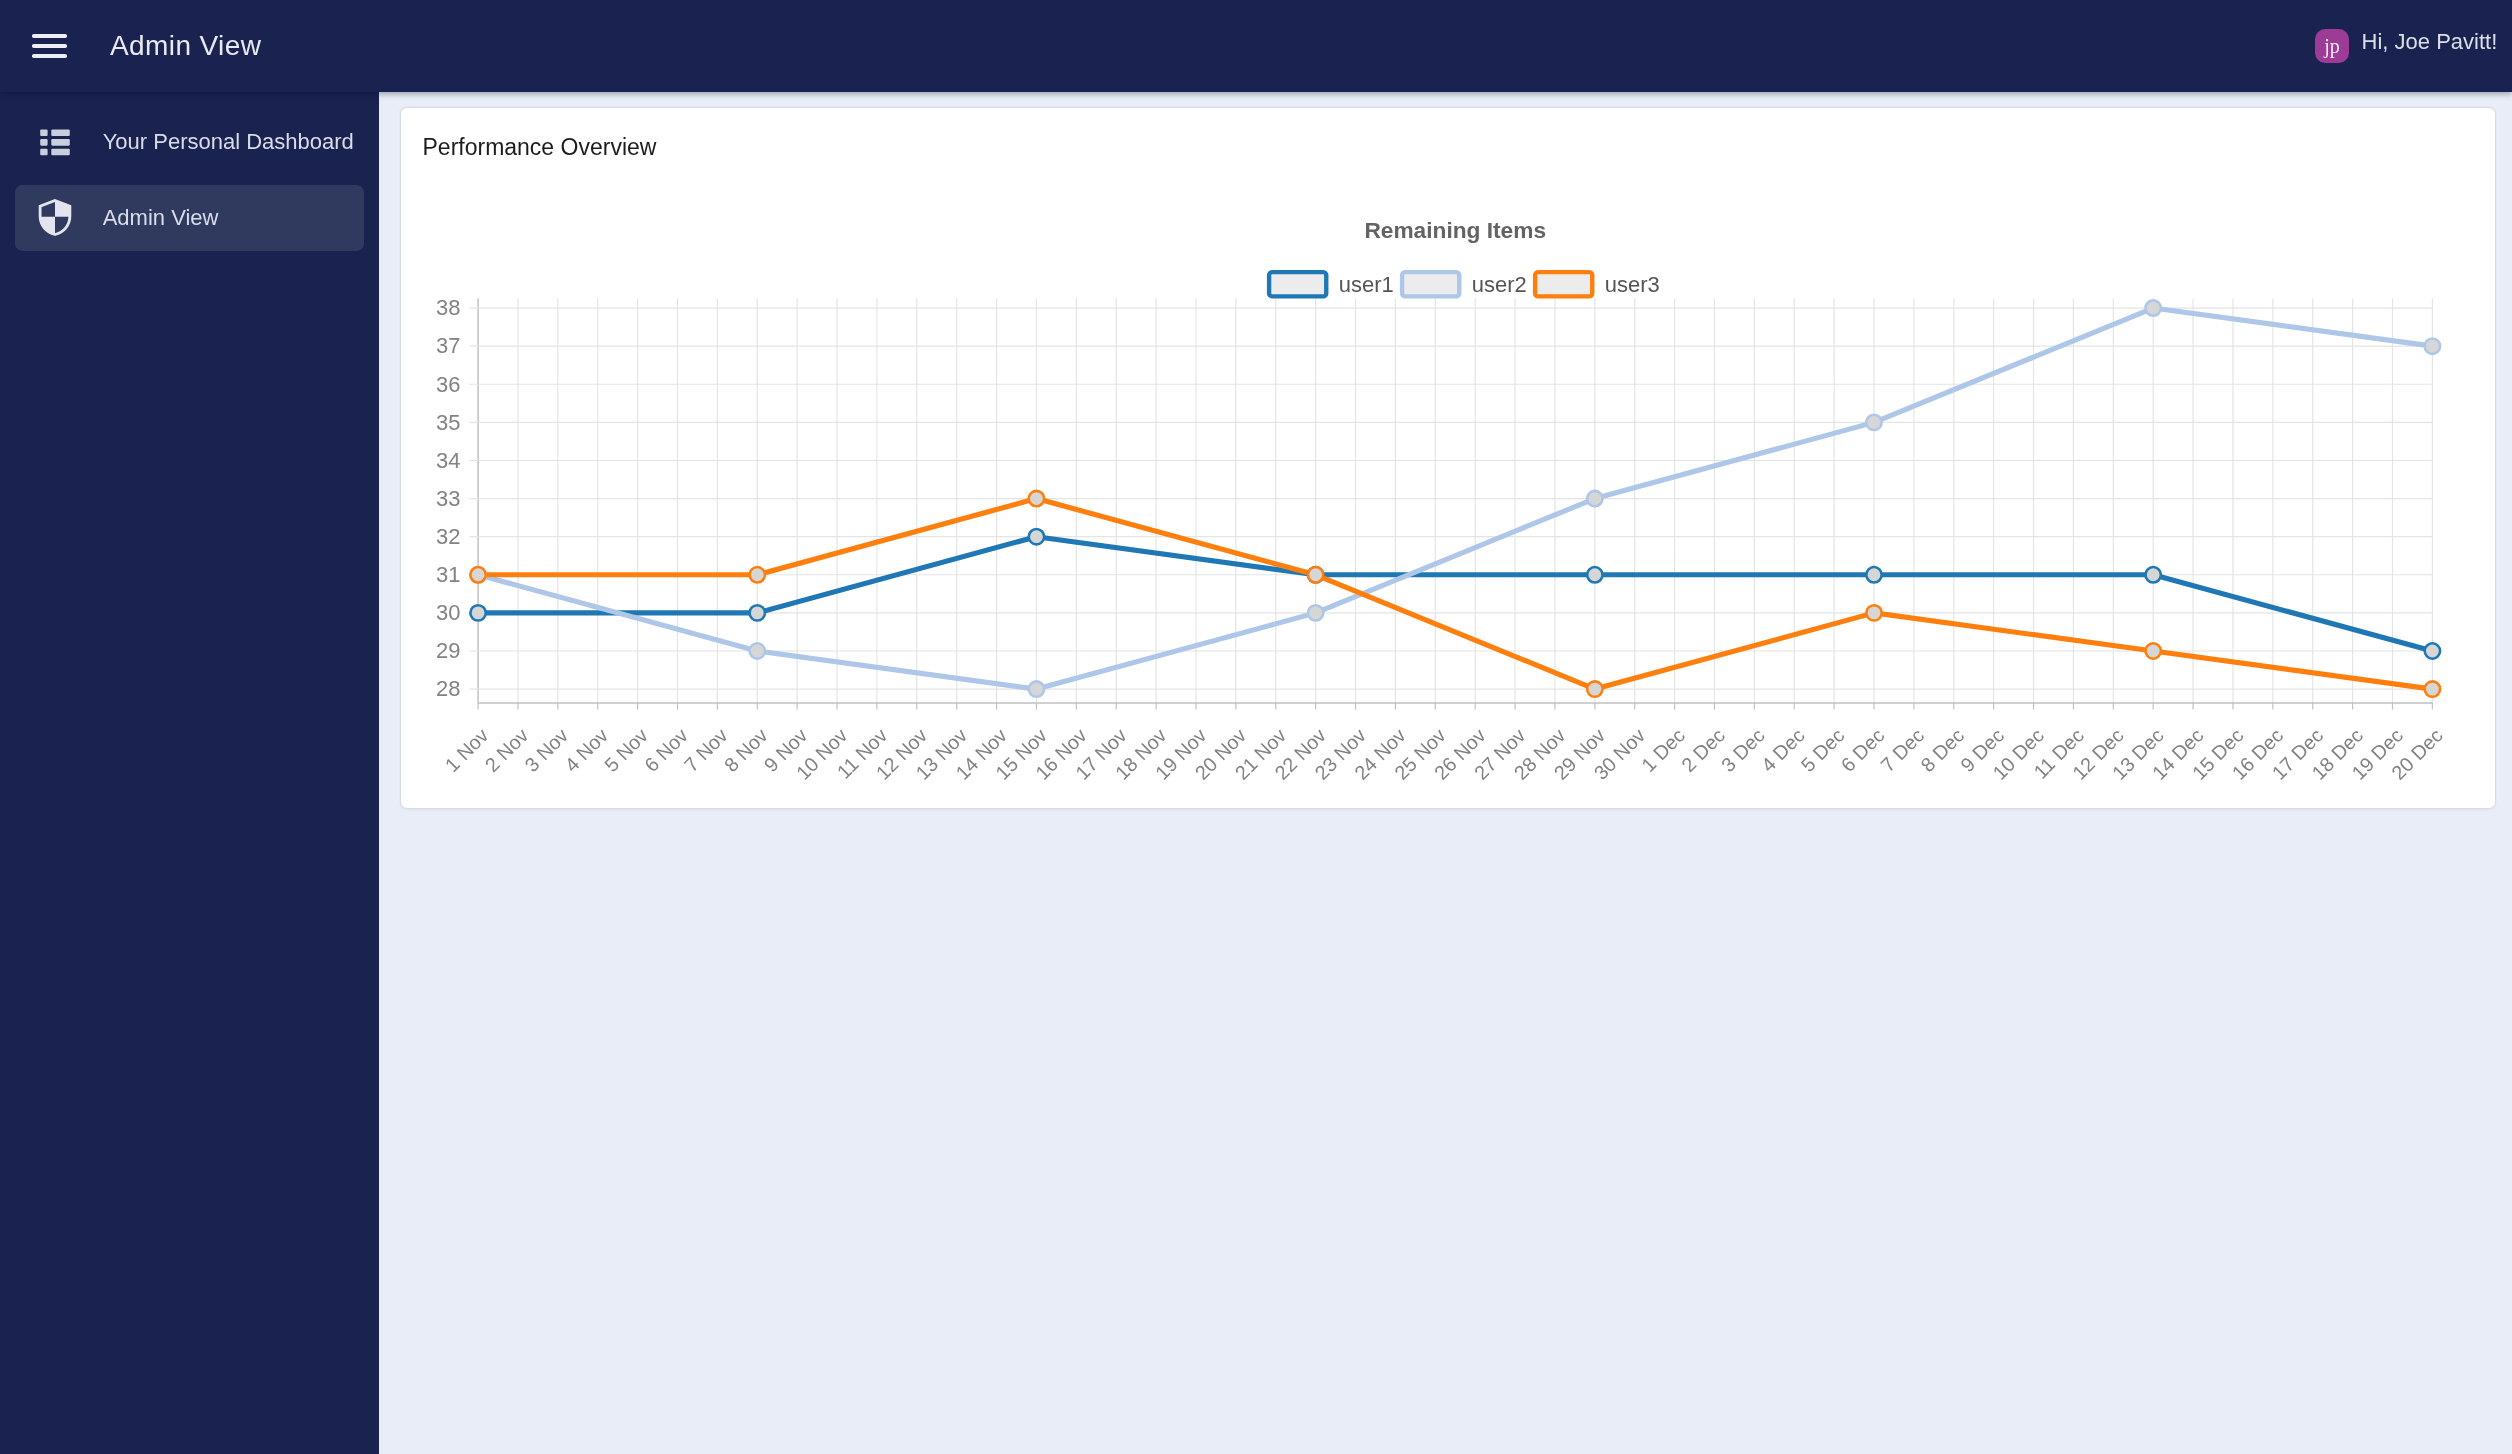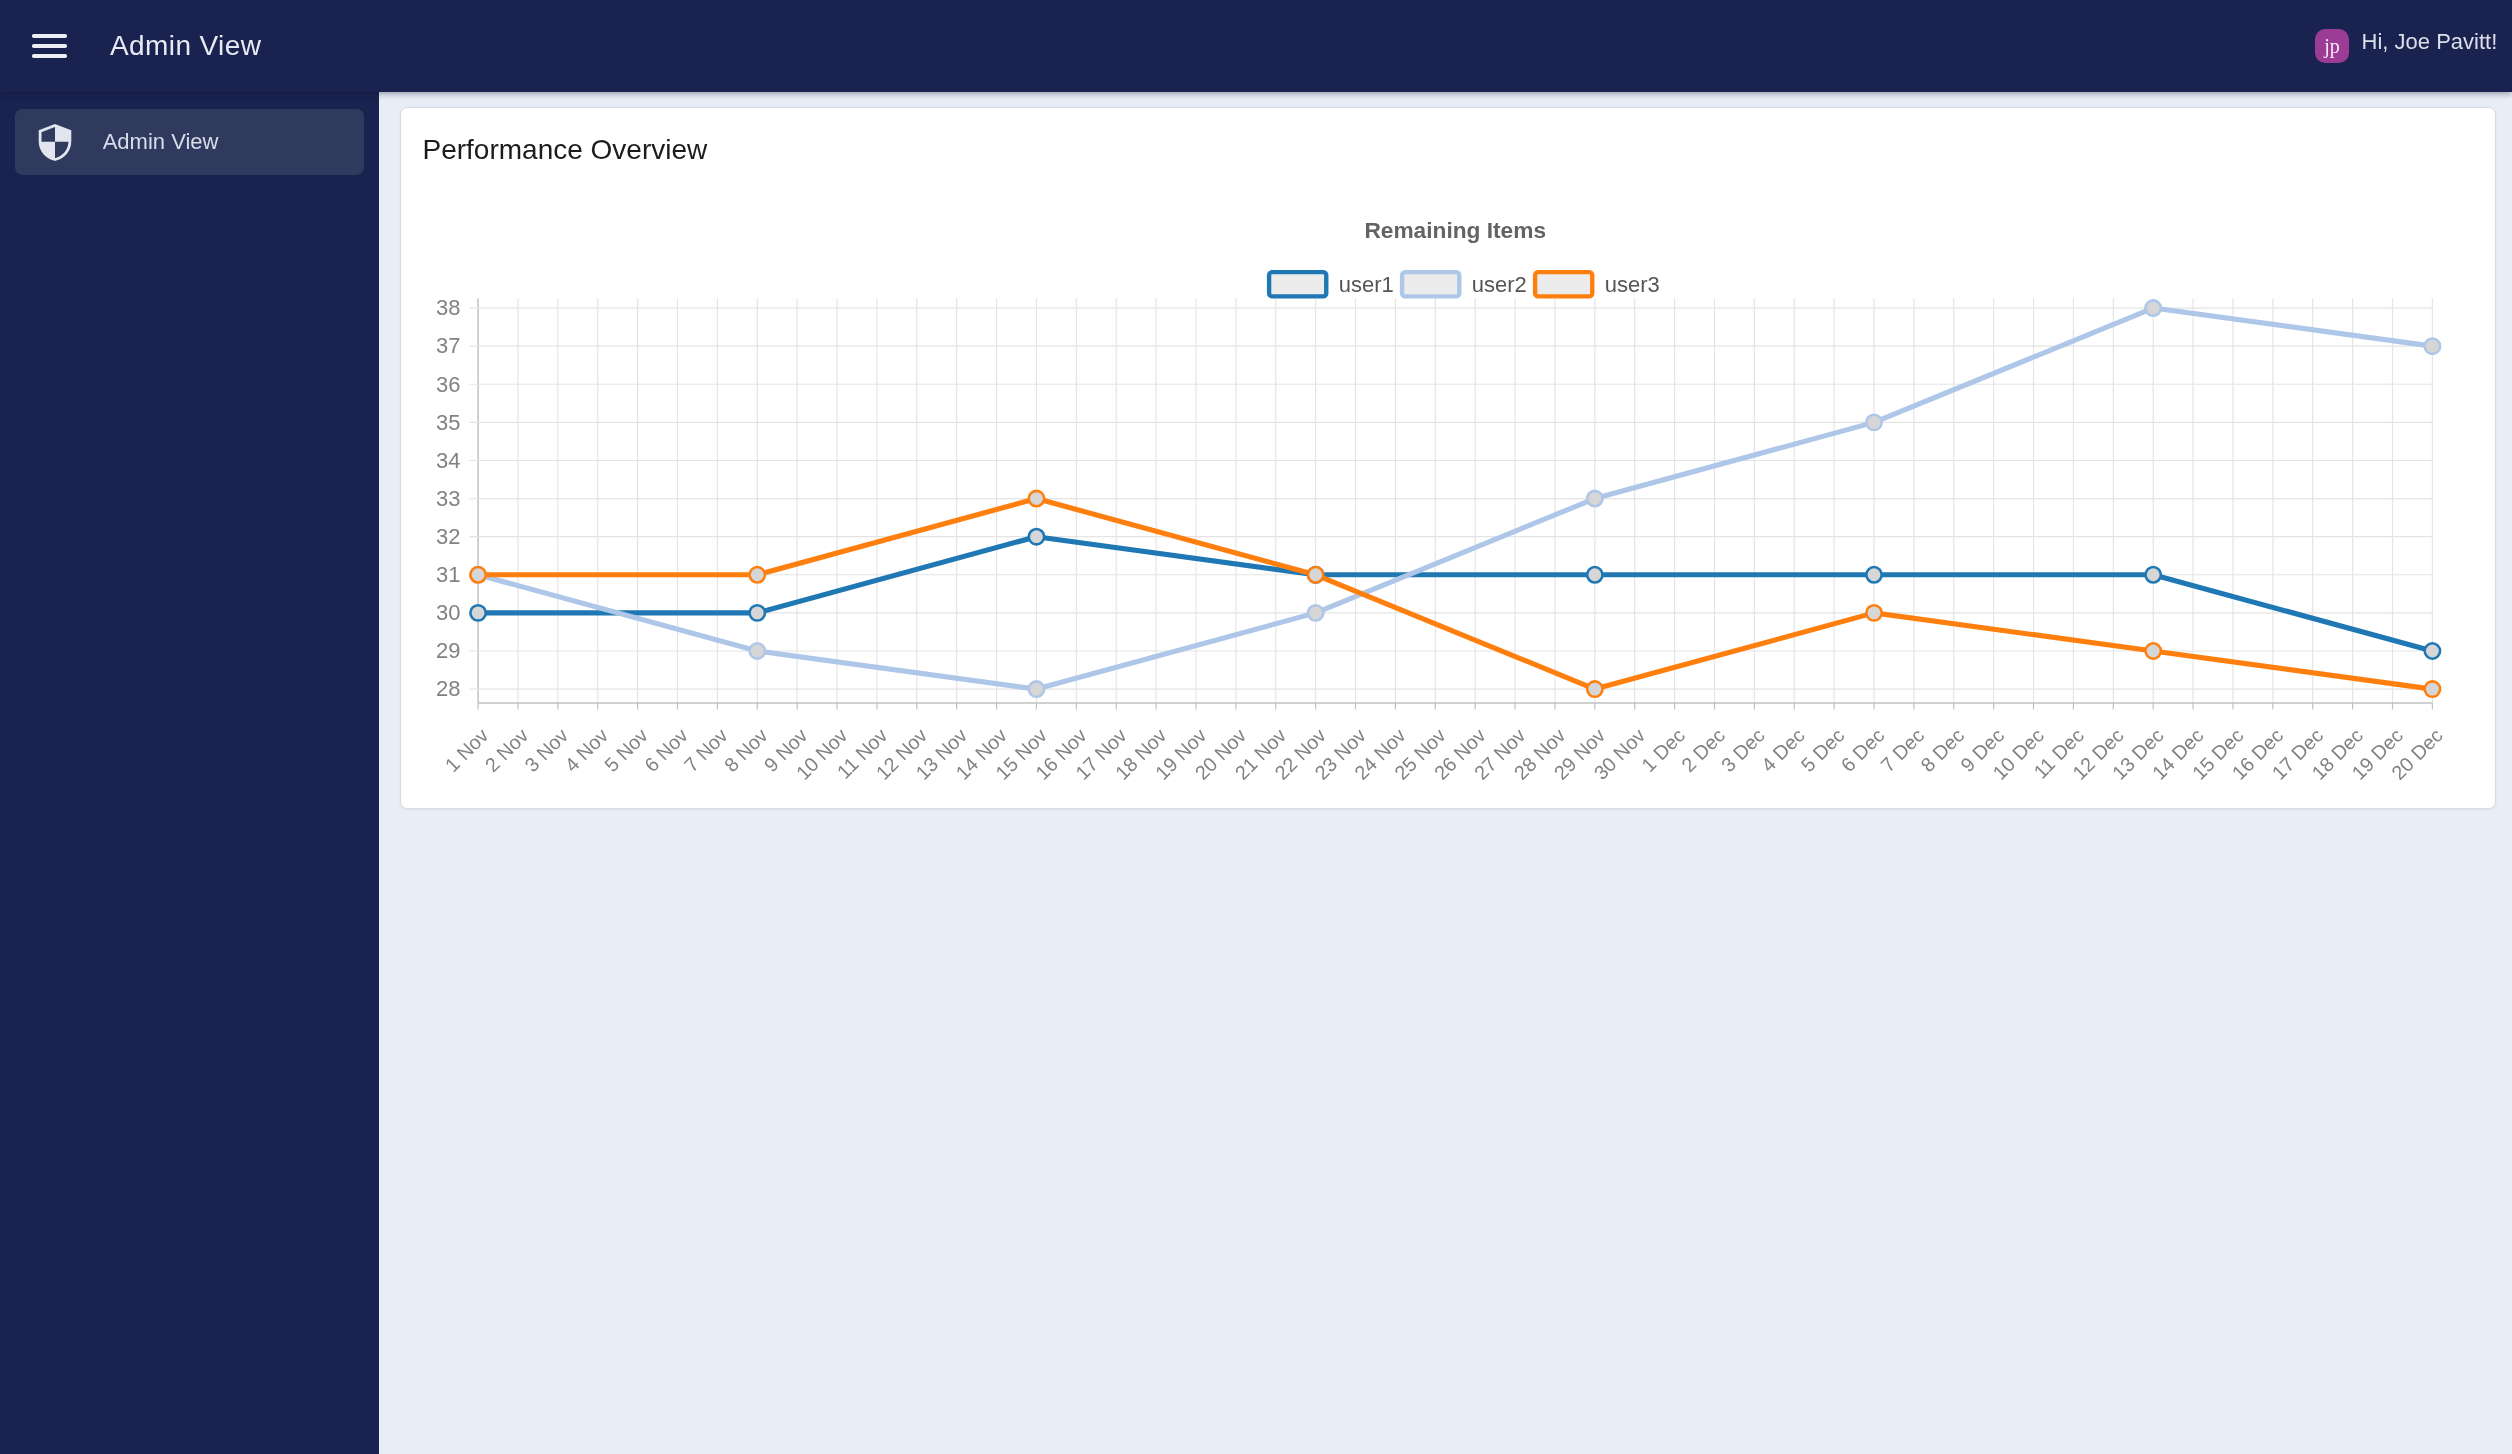--- a/index.html
+++ b/index.html
@@ -46,21 +46,21 @@
   .side-label{margin-left:29px;white-space:nowrap;}
   
   .main{position:absolute;left:379px;top:92px;right:0;bottom:0;}
   .card{
     position:relative;margin:14.7px 0 0 20.5px;width:2096px;height:702px;
     background:#ffffff;border:0.7px solid #d7dbe2;border-radius:7.3px;
     box-shadow:0 0.7px 2.9px rgba(30,40,80,.06);box-sizing:border-box;
   }
   .card h1{
     position:absolute;top:26.4px;left:22px;margin:0;
-    font-size:28px;font-weight:400;color:#1c1c1c;
+    font-size:23px;font-weight:400;color:#1c1c1c;
   }
   .chart-svg{position:absolute;left:0;top:0;width:2096px;height:702px;}
 </style>
 </head>
 <body>
 
 <header class="topbar">
   <button class="hamburger" aria-label="menu">
     <span></span>
     <span></span>
@@ -70,20 +70,35 @@
   <div class="top-right">
     <div class="avatar" style="background: rgb(157, 60, 151);">
       <span>jp</span>
     </div>
     <div class="greeting">Hi, Joe Pavitt!</div>
   </div>
 </header>
 
 <aside class="sidebar">
   <nav>
+    <div class="side-item">
+      <span class="side-icon">
+        <svg width="34" height="34" viewBox="0 0 46 46">
+          <g fill="#c9cedf">
+            <rect x="3" y="6" width="10" height="9" rx="1.5"></rect>
+              <rect x="18" y="6" width="25" height="9" rx="1.5"></rect>
+            <rect x="3" y="19" width="10" height="9" rx="1.5"></rect>
+              <rect x="18" y="19" width="25" height="9" rx="1.5"></rect>
+            <rect x="3" y="32" width="10" height="9" rx="1.5"></rect>
+              <rect x="18" y="32" width="25" height="9" rx="1.5"></rect>
+          </g>
+        </svg>
+      </span>
+      <span class="side-label">Your Personal Dashboard</span>
+    </div>
     <div class="side-item selected">
       <span class="side-icon">
         <svg width="34" height="37" viewBox="0 0 24 26">
           <defs>
             <clipPath id="shTR">
                 <rect x="12" y="0" width="12" height="12.4"></rect>
               </clipPath>
             <clipPath id="shBL">
                 <rect x="0" y="12.4" width="12" height="14"></rect>
               </clipPath>

